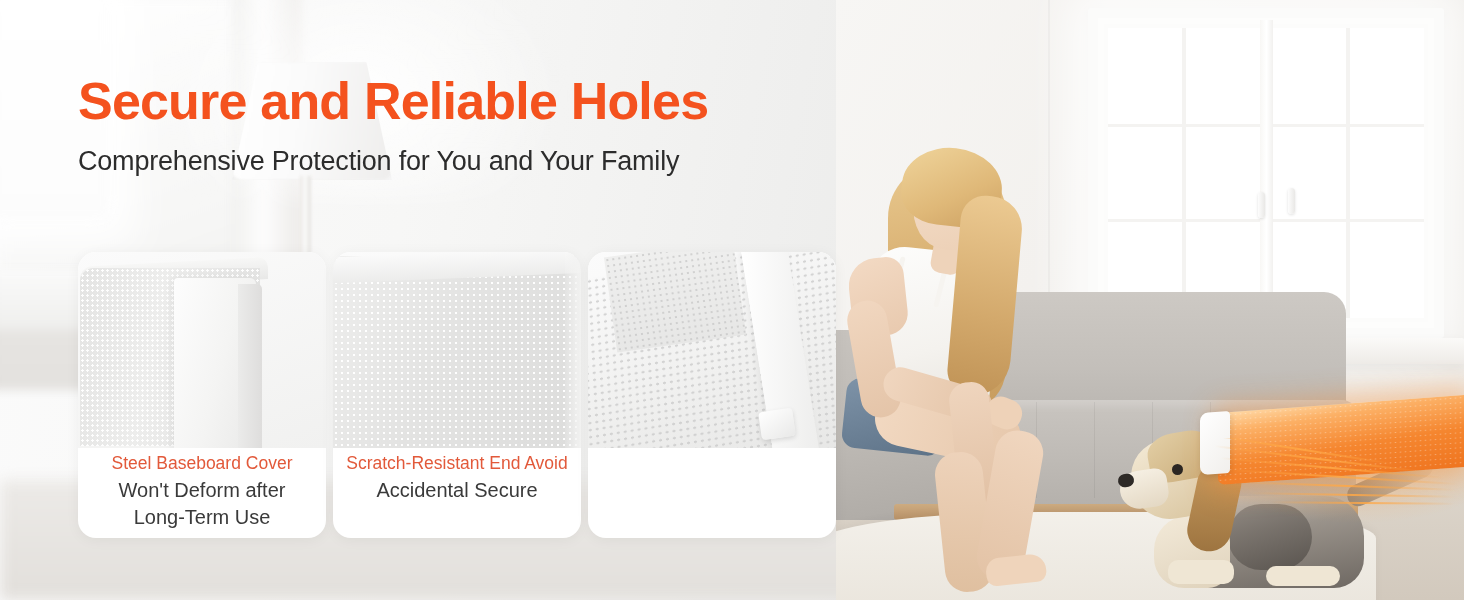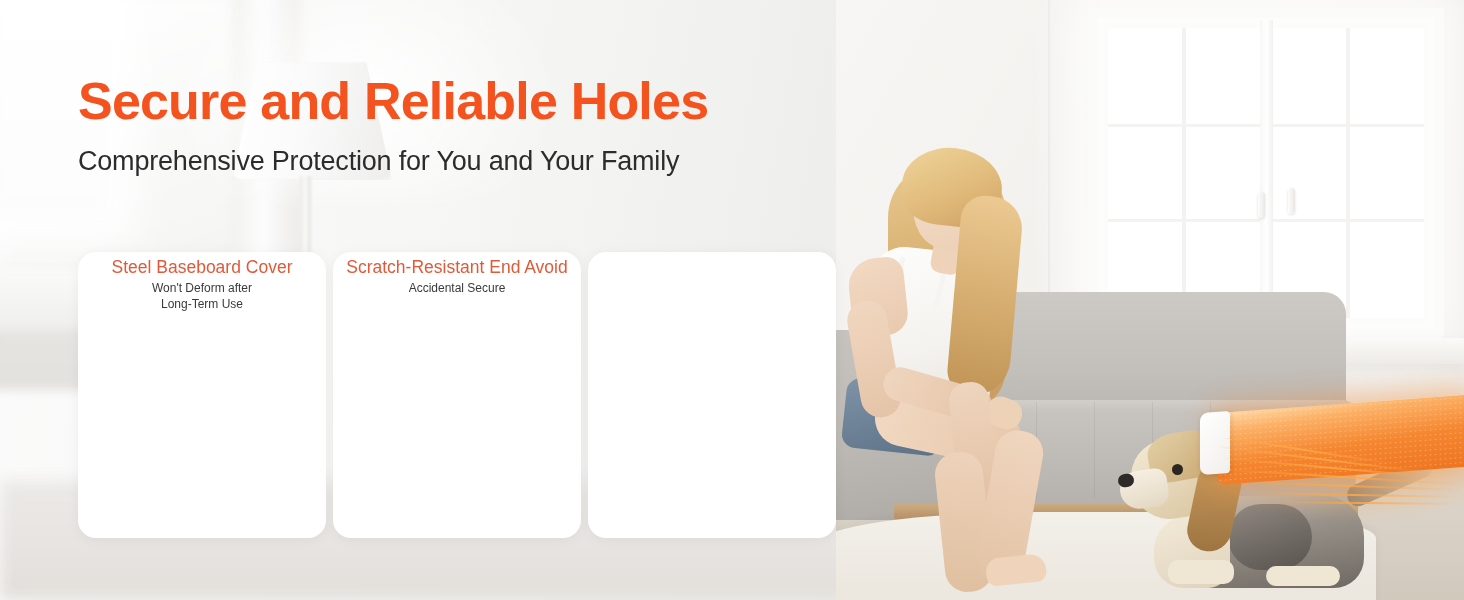--- a/index.html
+++ b/index.html
@@ -207,26 +207,26 @@
     color:#f4521e; letter-spacing:-0.8px; line-height:1.05; white-space:nowrap;
     font-family:"Liberation Sans", sans-serif; }
   .subhead { position:absolute; left:78px; top:146px; font-size:27px; color:#2c2c2c;
     font-weight:300; letter-spacing:-0.2px; white-space:nowrap; }
 
   
   .cards { position:absolute; left:78px; top:252px; width:760px; height:286px;
     display:flex; gap:7px; }
   .card { position:relative; width:248px; height:286px; border-radius:18px;
     background:#ffffff; overflow:hidden;
-    box-shadow:0 2px 14px rgba(0,0,0,.05); display:flex; flex-direction:row; }
+    box-shadow:0 2px 14px rgba(0,0,0,.05); display:flex; flex-direction:column; }
   .card-img { position:relative; height:196px; overflow:hidden;
     background:linear-gradient(160deg,#fbfbfb,#f1f1f0); }
   .card-cap { flex:1; padding:4px 10px 0; text-align:center; }
   .card-title { font-size:17.5px; color:#e2593a; line-height:1.35; white-space:nowrap; }
-  .card-sub { font-size:12px; color:#3a3a3a; font-weight:300; line-height:1.32; margin-top:1px; }
+  .card-sub { font-size:20px; color:#3a3a3a; font-weight:300; line-height:1.32; margin-top:1px; }
 
   
   .c1-mesh { position:absolute; left:2px; top:16px; width:180px; height:178px;
     background:
       radial-gradient(rgba(255,255,255,.95) 1px, transparent 1.3px),
       linear-gradient(100deg,#e4e4e3 0%,#ededec 40%,#e0e0df 100%);
     background-size:5px 5px, 100% 100%;
     border-radius:14px 0 0 0; }
   .c1-top { position:absolute; left:2px; top:10px; width:188px; height:22px;
     background:linear-gradient(180deg,#f7f7f6,#e8e8e7); border-radius:12px 10px 0 0;

